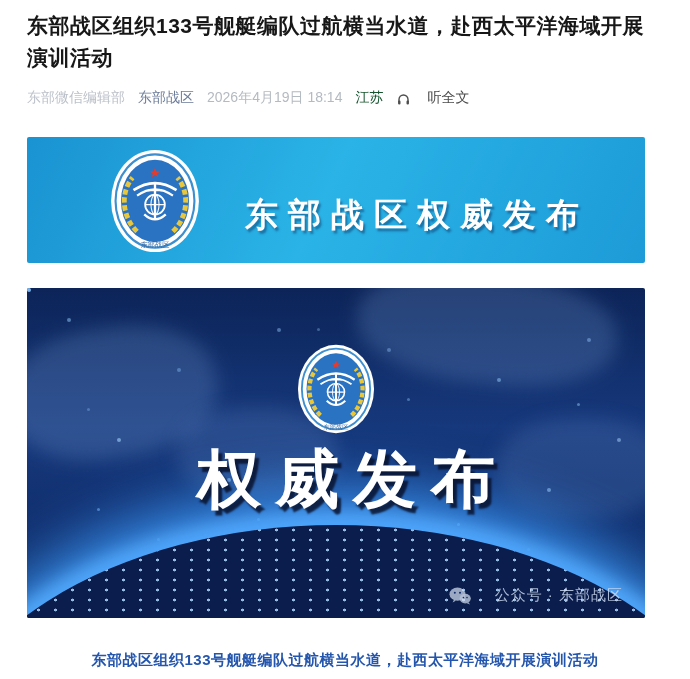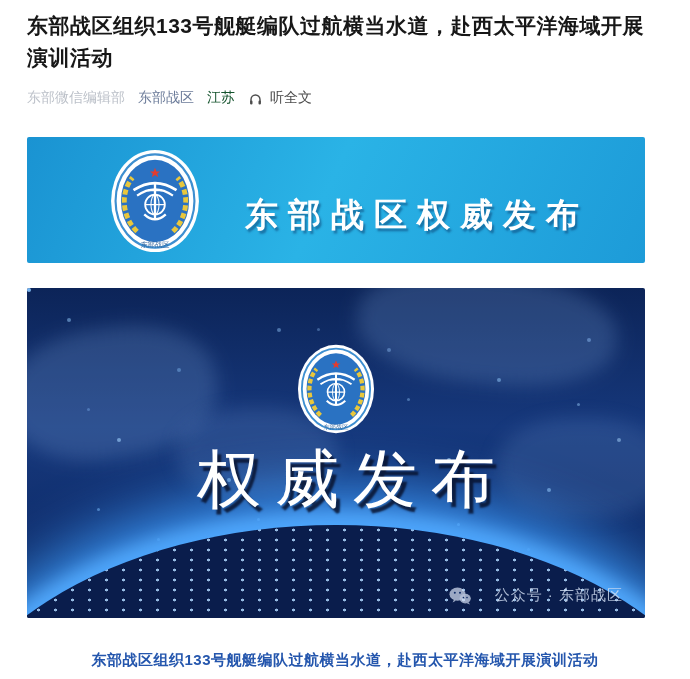--- a/index.html
+++ b/index.html
@@ -22,21 +22,21 @@
   
   .meta-row {
     margin-top:15px; display:flex; align-items:center;
     font-size:14px; gap:13px; white-space:nowrap;
   }
   .meta-editor   { color:#bcc1c9; }
   .meta-account  { color:#6b7b99; cursor:pointer; }
   .meta-datetime { color:#b4bac2; }
   .meta-location { color:#14532d; }
   .listen-btn {
-    display:inline-flex; align-items:center; gap:7px;
+    display:inline-flex; align-items:center; gap:16px;
     color:#4d4d4d; cursor:pointer;
   }
   .listen-btn svg { display:block; }
 
   
   .banner1 {
     position:relative; margin-top:30px;
     width:618px; height:126px; border-radius:2px;
     background:linear-gradient(115deg,#1a93d2 0%,#2ab3e6 48%,#1d9bd8 100%);
     overflow:hidden; cursor:pointer;
@@ -74,21 +74,21 @@
     box-shadow:70px 220px 0 rgba(140,200,255,.5), 130px 250px 0 rgba(150,205,255,.4),
       230px 230px 0 rgba(160,210,255,.5), 330px 255px 0 rgba(150,200,255,.45),
       430px 235px 0 rgba(165,215,255,.5), 500px 260px 0 rgba(150,205,255,.4),
       60px 120px 0 rgba(140,195,255,.35), 380px 110px 0 rgba(150,205,255,.4),
       550px 115px 0 rgba(160,210,255,.45), 290px 40px 0 rgba(150,200,255,.35); }
 
   .banner2 .emblem { position:absolute; left:50%; top:56px; transform:translateX(-50%); width:78px; height:90px; }
 
   .banner2-headline {
     position:absolute; left:0; top:148px; width:100%;
-    text-align:center; font-size:64px; font-weight:normal; color:#ffffff;
+    text-align:center; font-size:64px; font-weight:bold; color:#ffffff;
     letter-spacing:14px; text-indent:14px;
     text-shadow:4px 5px 2px rgba(8,18,45,.85);
     padding-left:20px;
   }
 
   .horizon {
     position:absolute; left:-16%; top:237px;
     width:132%; height:520px; border-radius:50%;
     background-color:#0a1d4c;
     background-image:radial-gradient(circle, rgba(175,215,255,.85) 1.2px, transparent 1.7px);
@@ -112,20 +112,21 @@
 </head>
 <body>
 
 <div class="page">
 
   <h1 class="article-title">东部战区组织133号舰艇编队过航横当水道，赴西太平洋海域开展演训活动</h1>
 
   <div class="meta-row">
     <span class="meta-editor">东部微信编辑部</span>
     <span class="meta-account">东部战区</span>
+    <span class="meta-datetime">2026年4月19日 18:14</span>
     <span class="meta-location">江苏</span>
     <span class="listen-btn">
       <svg width="15" height="15" viewBox="0 0 16 16">
         <path d="M3.2,12 v-3 a4.8,4.8 0 0 1 9.6,0 v3" stroke="#4d4d4d" stroke-width="1.5" fill="none"></path>
         <rect x="2.2" y="10.2" width="2.6" height="4.2" rx="1.2" fill="#4d4d4d"></rect>
         <rect x="11.2" y="10.2" width="2.6" height="4.2" rx="1.2" fill="#4d4d4d"></rect>
       </svg>
       <span>听全文</span>
     </span>
   </div>

